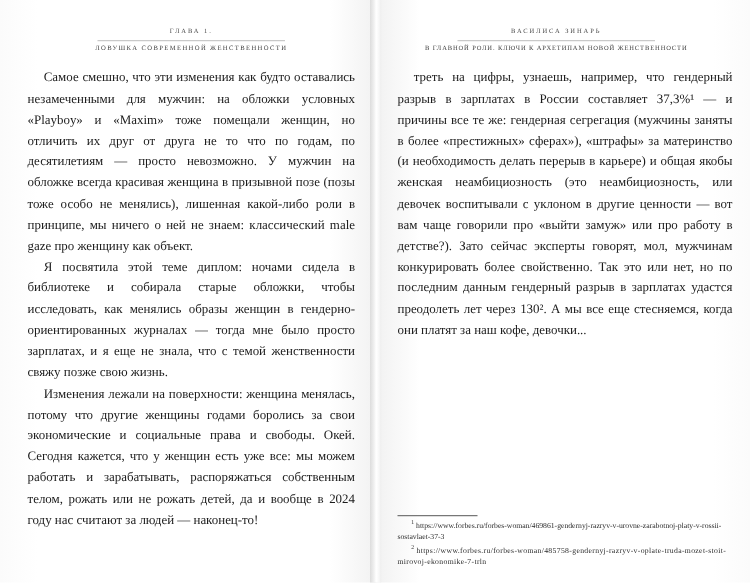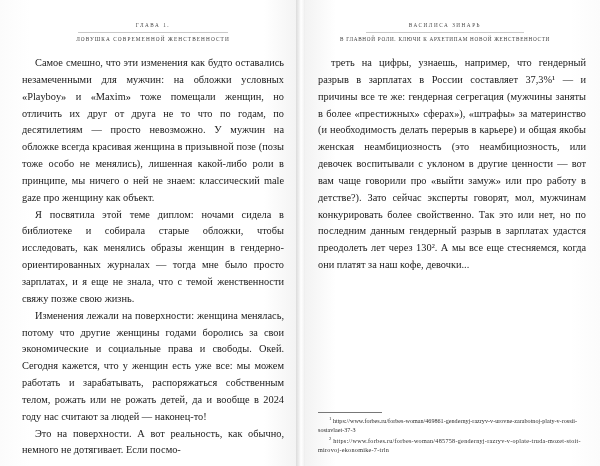--- a/index.html
+++ b/index.html
@@ -138,21 +138,20 @@
     <div class="runhead">
       <div class="runhead-chapter">ГЛАВА 1.</div>
       <div class="runhead-rule"></div>
       <div class="runhead-title">ЛОВУШКА СОВРЕМЕННОЙ ЖЕНСТВЕННОСТИ</div>
     </div>
 
     <div class="body-col">
       <p>Самое смешно, что эти изменения как будто оставались незамеченными для мужчин: на обложки условных «Playboy» и «Maxim» тоже помещали женщин, но отличить их друг от друга не то что по годам, по десятилетиям — просто невозможно. У мужчин на обложке всегда красивая женщина в призывной позе (позы тоже особо не менялись), лишенная какой-либо роли в принципе, мы ничего о ней не знаем: классический male gaze про женщину как объект.</p>
       <p>Я посвятила этой теме диплом: ночами сидела в библиотеке и собирала старые обложки, чтобы исследовать, как менялись образы женщин в гендерно-ориентированных журналах — тогда мне было просто зарплатах, и я еще не знала, что с темой женственности свяжу позже свою жизнь.</p>
       <p>Изменения лежали на поверхности: женщина менялась, потому что другие женщины годами боролись за свои экономические и социальные права и свободы. Окей. Сегодня кажется, что у женщин есть уже все: мы можем работать и зарабатывать, распоряжаться собственным телом, рожать или не рожать детей, да и вообще в 2024 году нас считают за людей — наконец-то!</p>
-      <p>Это на поверхности. А вот реальность, как обычно, немного не дотягивает. Если посмо-</p>
     </div>
   </div>
 
   <div class="page page-right">
 
     <div class="runhead">
       <div class="runhead-author">ВАСИЛИСА ЗИНАРЬ</div>
       <div class="runhead-rule"></div>
       <div class="runhead-title">В ГЛАВНОЙ РОЛИ. КЛЮЧИ К АРХЕТИПАМ НОВОЙ ЖЕНСТВЕННОСТИ</div>
     </div>

